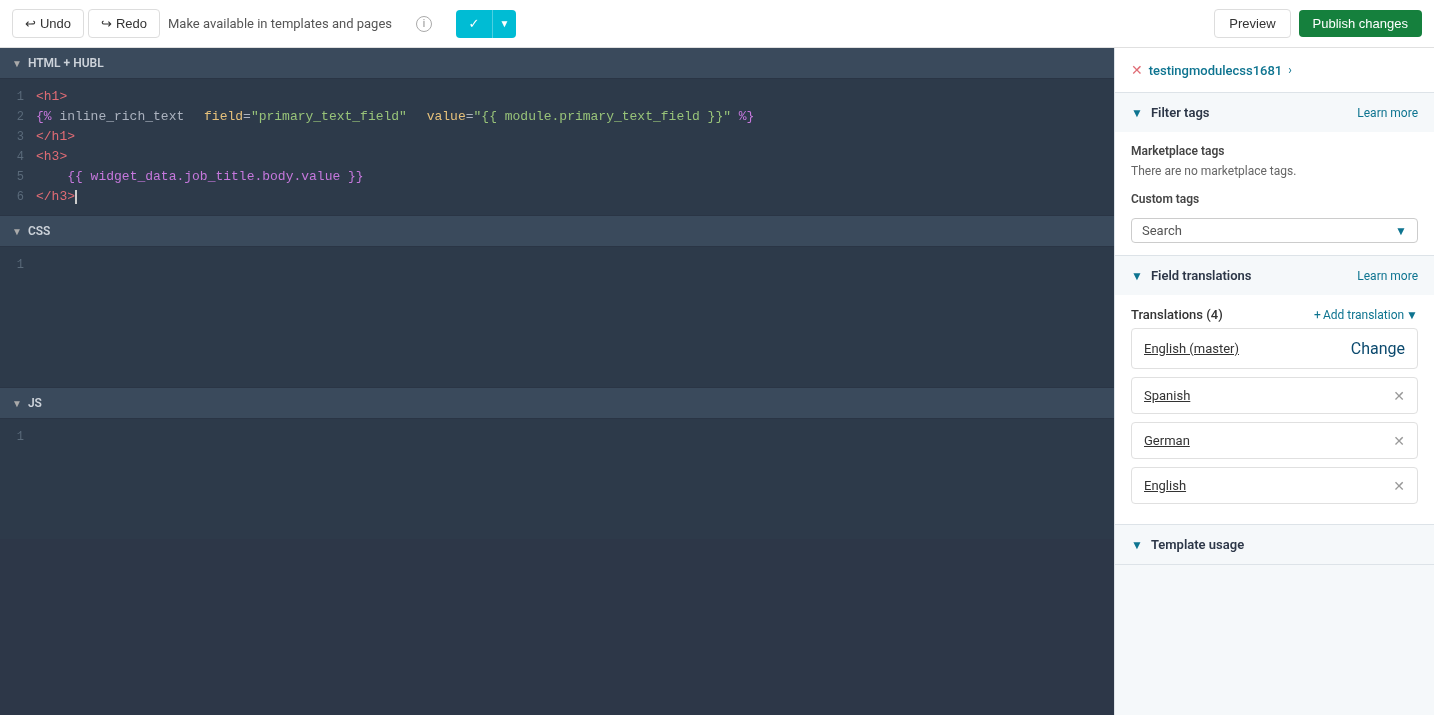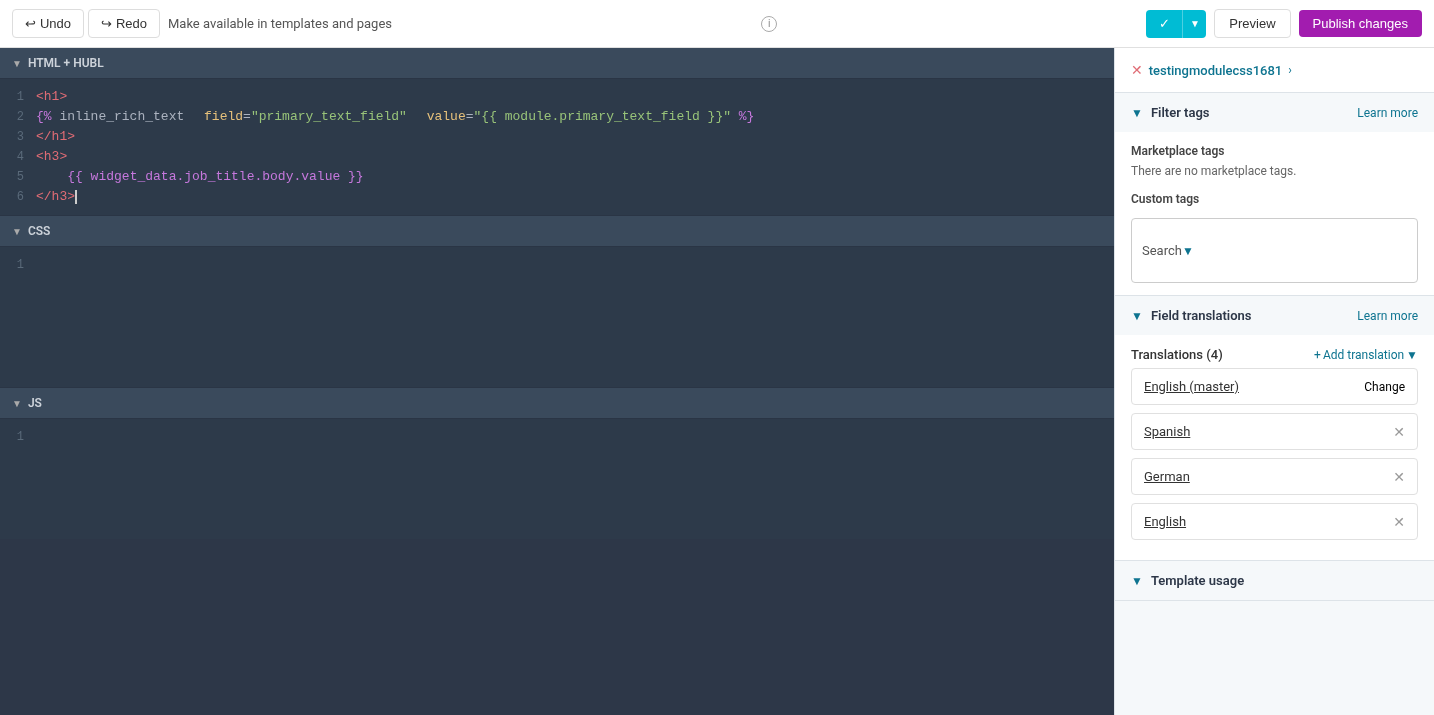--- a/index.html
+++ b/index.html
@@ -15,27 +15,27 @@
       border-bottom: 1px solid #e0e0e0;
       gap: 8px;
       flex-shrink: 0;
     }
     .topbar-left { display: flex; align-items: center; gap: 4px; }
     .undo-btn, .redo-btn {
       display: flex; align-items: center; gap: 4px;
       padding: 6px 12px; border: 1px solid #ddd; border-radius: 4px;
       background: #fff; cursor: pointer; font-size: 13px; color: #333;
     }
-    .topbar-center { flex: 1; display: flex; align-items: center; justify-content: space-between; gap: 8px; font-size: 13px; color: #555; }
+    .topbar-center { flex: 1; display: flex; align-items: center; justify-content: flex-start; gap: 24px; font-size: 13px; color: #555; }
     .info-icon { display: inline-flex; align-items: center; justify-content: center; width: 16px; height: 16px; border-radius: 50%; border: 1px solid #aaa; font-size: 10px; color: #888; cursor: pointer; }
     .toggle-group { display: flex; align-items: center; }
     .toggle-main { background: #00bcd4; border: none; width: 36px; height: 28px; border-radius: 4px 0 0 4px; cursor: pointer; }
     .toggle-arrow { background: #00bcd4; border: none; border-left: 1px solid rgba(255,255,255,0.3); width: 24px; height: 28px; border-radius: 0 4px 4px 0; cursor: pointer; display: flex; align-items: center; justify-content: center; color: white; font-size: 10px; }
     .preview-btn { padding: 6px 14px; border: 1px solid #ddd; border-radius: 4px; background: #fff; cursor: pointer; font-size: 13px; color: #333; }
-    .publish-btn { padding: 6px 14px; border: none; border-radius: 4px; background: #a21caf; cursor: pointer; font-size: 13px; color: #fff; font-weight: 500; }
+    .publish-btn { padding: 6px 14px; border: none; border-radius: 4px; background: #15803d; cursor: pointer; font-size: 13px; color: #fff; font-weight: 500; }
 
     
     .main { display: flex; flex: 1; overflow: hidden; }
 
     
     .editor-area { flex: 1; display: flex; flex-direction: column; overflow: hidden; }
 
     
     .code-section { display: flex; flex-direction: column; }
     .section-header {
@@ -115,22 +115,22 @@
     .marketplace-tags-title { font-size: 12px; font-weight: 600; color: #444; margin-bottom: 6px; }
     .marketplace-tags-empty { font-size: 12px; color: #666; margin-bottom: 14px; }
     .custom-tags-title { font-size: 12px; font-weight: 600; color: #444; margin-bottom: 12px; }
 
     .search-dropdown {
       display: flex;
       align-items: center;
       border: 1px solid #ccc;
       border-radius: 4px;
       background: #fff;
-      padding: 24px 10px;
-      justify-content: flex-start;
+      padding: 4px 10px;
+      justify-content: space-between;
       cursor: pointer;
     }
     .search-dropdown-text { font-size: 13px; color: #555; }
     .search-dropdown-arrow { font-size: 12px; color: #0e7490; }
 
     
     .translations-header {
       display: flex;
       align-items: center;
       justify-content: space-between;
@@ -143,21 +143,21 @@
       display: flex;
       align-items: center;
       justify-content: space-between;
       padding: 10px 12px;
       border: 1px solid #e0e0e0;
       border-radius: 4px;
       margin-bottom: 8px;
       background: #fff;
     }
     .translation-item-name { font-size: 13px; color: #333; text-decoration: underline; }
-    .translation-change-btn { font-size: 12px; color: #000000; cursor: pointer; }
+    .translation-change-btn { font-size: 16px; color: #0c4a6e; cursor: pointer; }
     .translation-remove-btn { color: #999; font-size: 14px; cursor: pointer; line-height: 1; }
 
     
     .template-usage-header {
       display: flex;
       align-items: center;
       padding: 12px 16px;
       cursor: pointer;
       background: #f5f8fa;
       gap: 8px;

